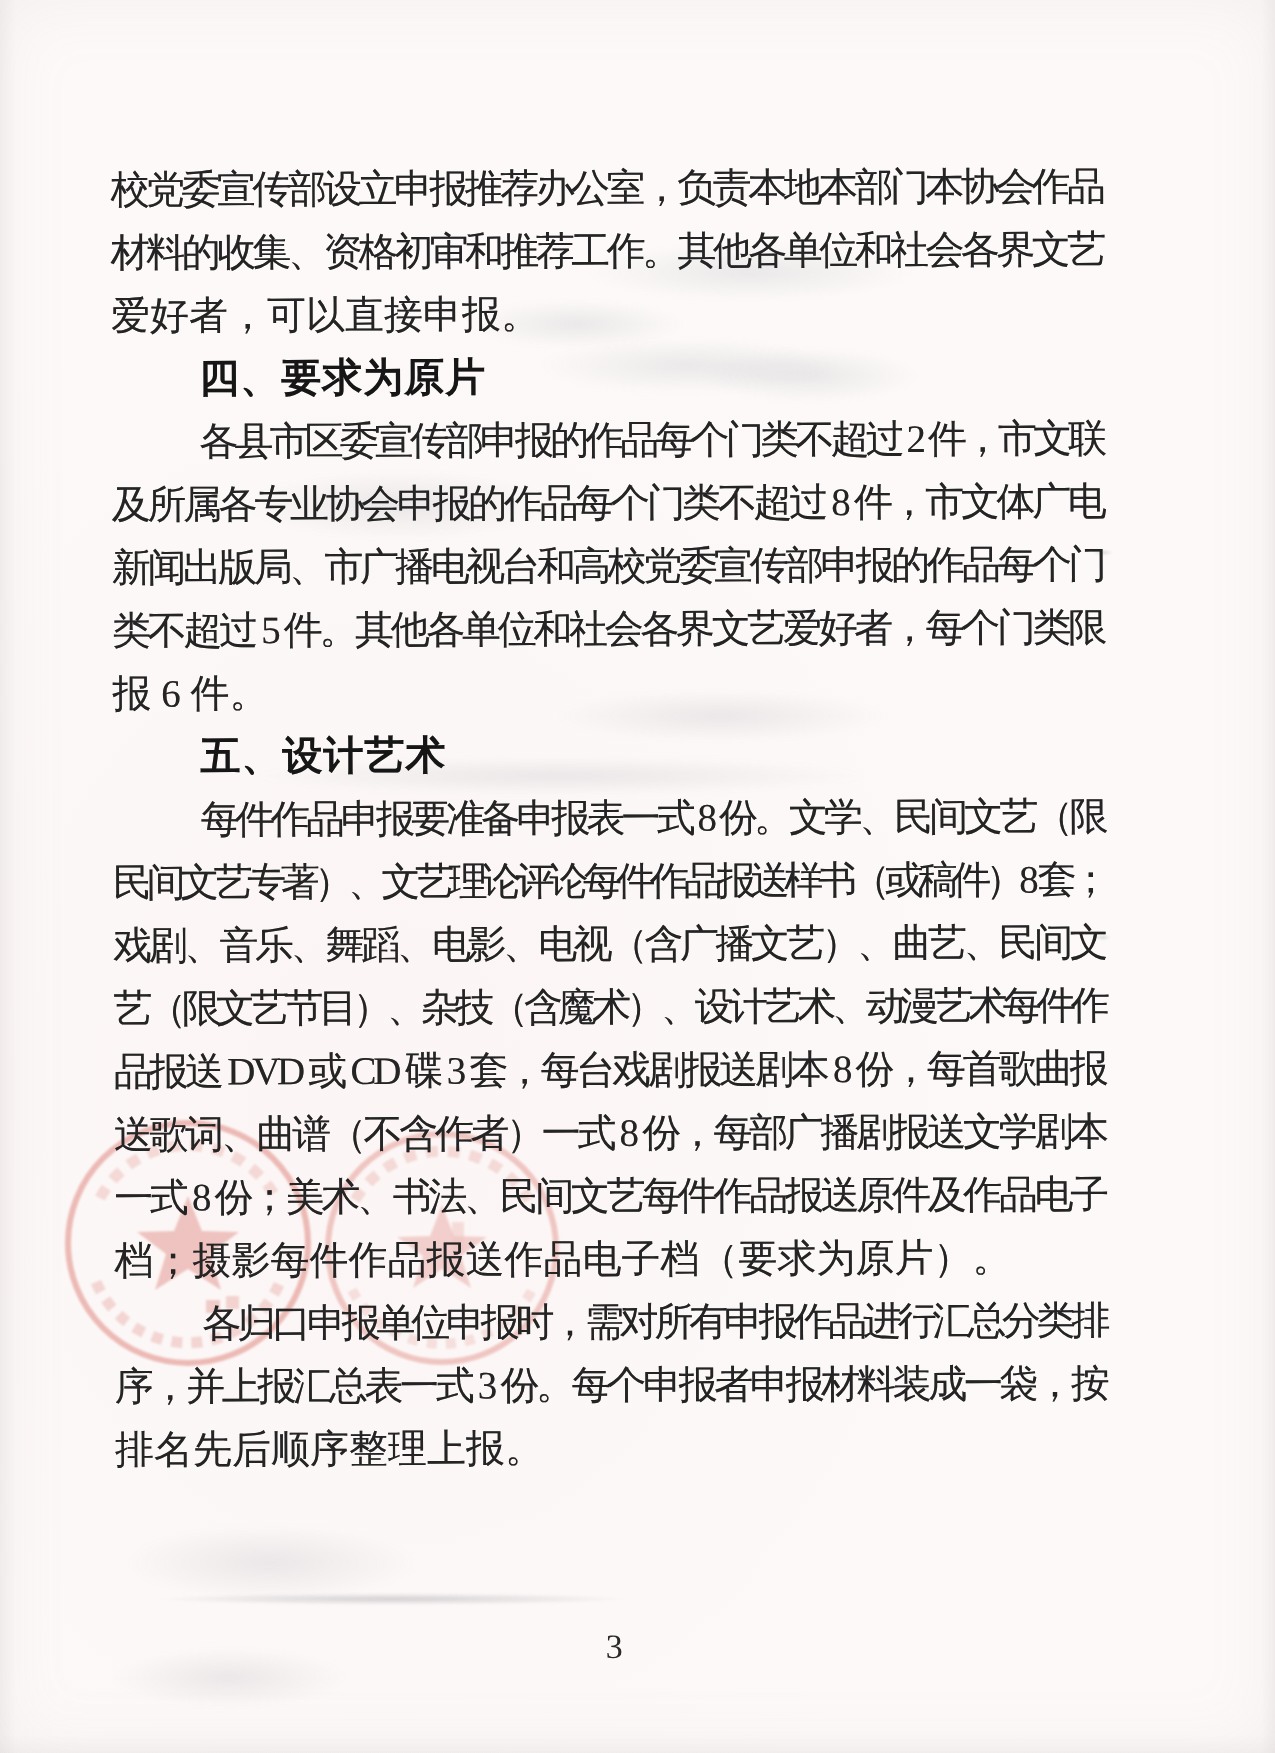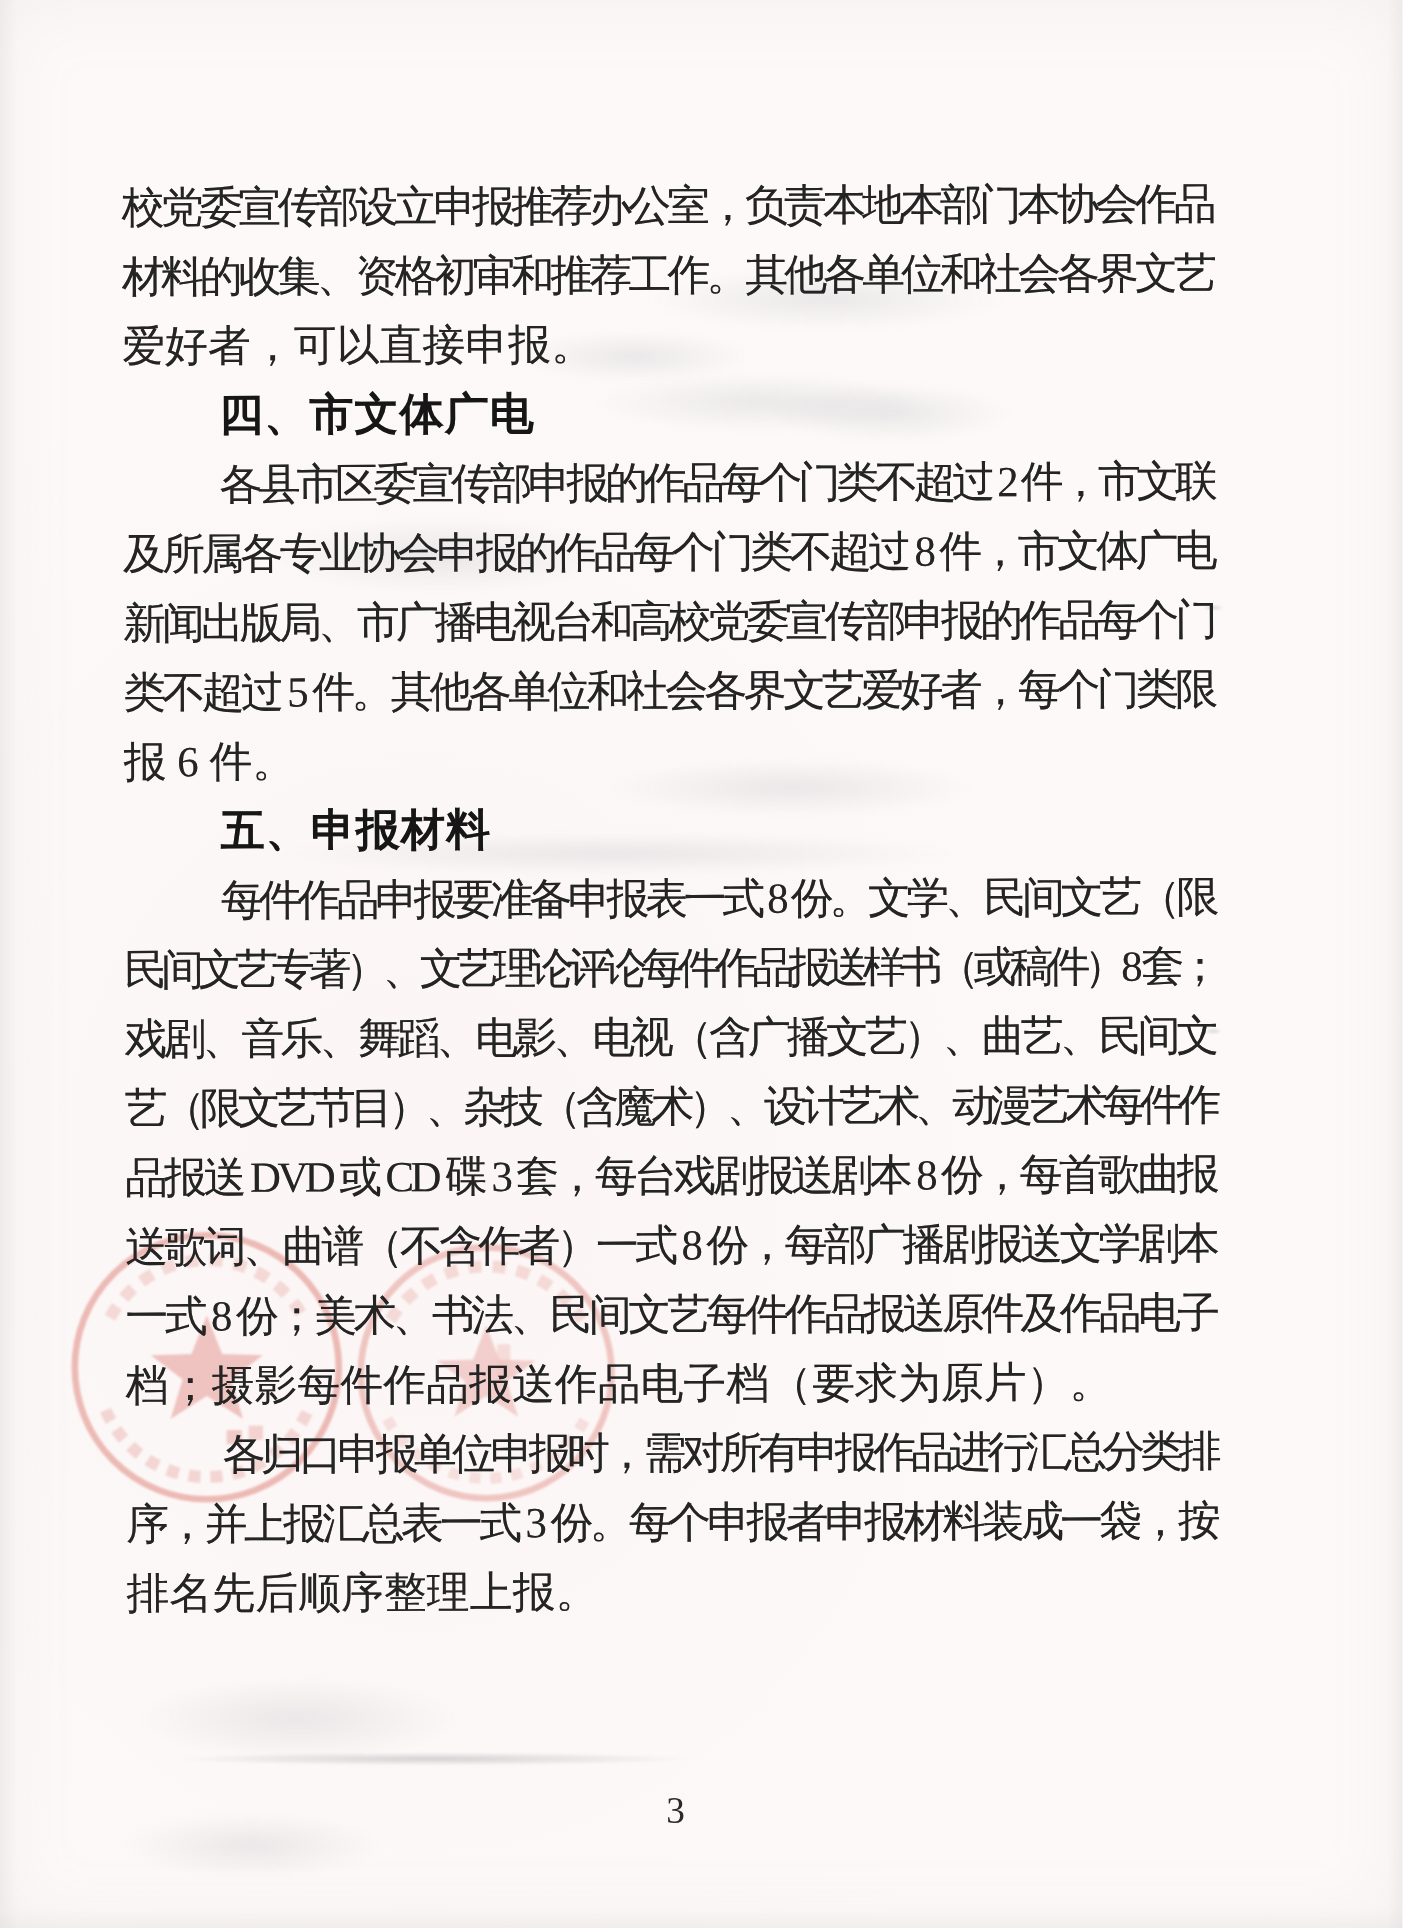--- a/index.html
+++ b/index.html
@@ -94,27 +94,27 @@
       <path d="M 352 1290 A 102 102 0 0 0 532 1290" stroke-width="10" stroke-dasharray="10 9" opacity="0.5"></path>
       <rect x="452" y="1222" width="12" height="30" fill="#d65f55" stroke="none" opacity="0.55"></rect>
     </g>
   </svg>
 
   <div class="rotor">
     <div class="textblock" id="textblock">
         <div class="ln"><span style="letter-spacing: -3.57928px;">校党委宣传部设立申报推荐办公室，负责本地本部门本协会作品</span></div>
         <div class="ln"><span style="letter-spacing: -3.57928px;">材料的收集、资格初审和推荐工作。其他各单位和社会各界文艺</span></div>
         <div class="ln"><span>爱好者，可以直接申报。</span></div>
-        <div class="ln heading indent"><span>四、市文体广电</span></div>
+        <div class="ln heading indent"><span>四、要求为原片</span></div>
         <div class="ln indent"><span style="letter-spacing: -3.93643px;">各县市区委宣传部申报的作品每个门类不超过 2 件，市文联</span></div>
         <div class="ln"><span style="letter-spacing: -3.34066px;">及所属各专业协会申报的作品每个门类不超过 8 件，市文体广电</span></div>
         <div class="ln"><span style="letter-spacing: -3.57928px;">新闻出版局、市广播电视台和高校党委宣传部申报的作品每个门</span></div>
         <div class="ln"><span style="letter-spacing: -3.34066px;">类不超过 5 件。其他各单位和社会各界文艺爱好者，每个门类限</span></div>
         <div class="ln"><span>报 6 件。</span></div>
-        <div class="ln heading indent"><span>五、申报材料</span></div>
+        <div class="ln heading indent"><span>五、设计艺术</span></div>
         <div class="ln indent"><span style="letter-spacing: -3.93643px;">每件作品申报要准备申报表一式 8 份。文学、民间文艺（限</span></div>
         <div class="ln"><span style="letter-spacing: -5.43451px;">民间文艺专著）、文艺理论评论每件作品报送样书（或稿件）8 套；</span></div>
         <div class="ln"><span style="letter-spacing: -3.57928px;">戏剧、音乐、舞蹈、电影、电视（含广播文艺）、曲艺、民间文</span></div>
         <div class="ln"><span style="letter-spacing: -4.80069px;">艺（限文艺节目）、杂技（含魔术）、设计艺术、动漫艺术每件作</span></div>
         <div class="ln"><span style="letter-spacing: -3.29437px;">品报送 DVD 或 CD 碟 3 套，每台戏剧报送剧本 8 份，每首歌曲报</span></div>
         <div class="ln"><span style="letter-spacing: -3.34066px;">送歌词、曲谱（不含作者）一式 8 份，每部广播剧报送文学剧本</span></div>
         <div class="ln"><span style="letter-spacing: -3.34066px;">一式 8 份；美术、书法、民间文艺每件作品报送原件及作品电子</span></div>
         <div class="ln"><span>档；摄影每件作品报送作品电子档（要求为原片）。</span></div>
         <div class="ln indent"><span style="letter-spacing: -4.23923px;">各归口申报单位申报时，需对所有申报作品进行汇总分类排</span></div>
         <div class="ln"><span style="letter-spacing: -3.34066px;">序，并上报汇总表一式 3 份。每个申报者申报材料装成一袋，按</span></div>

